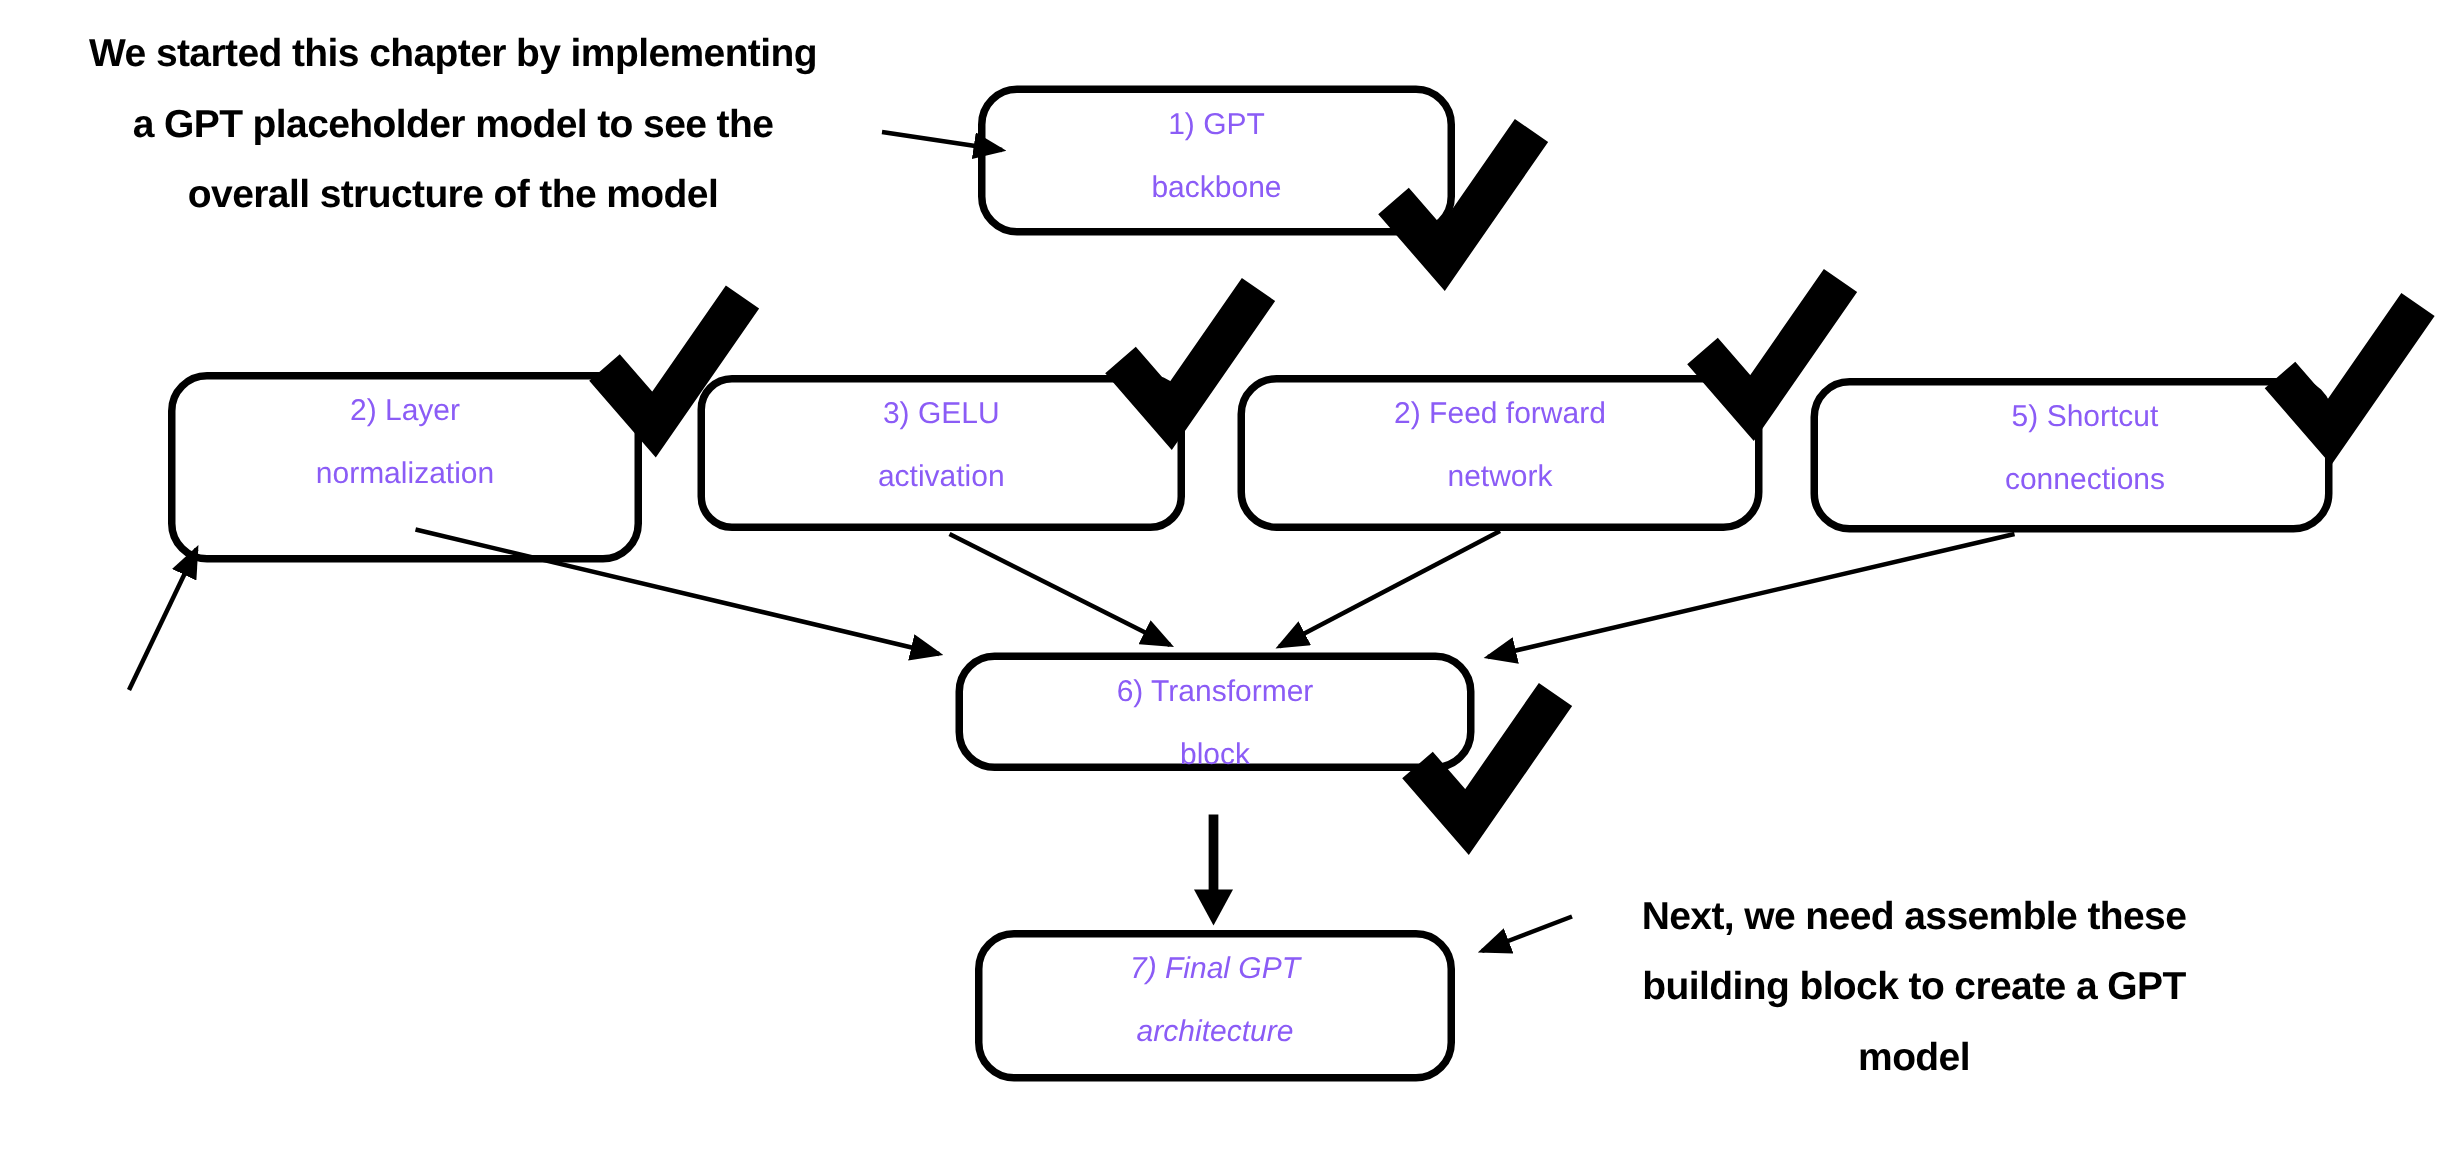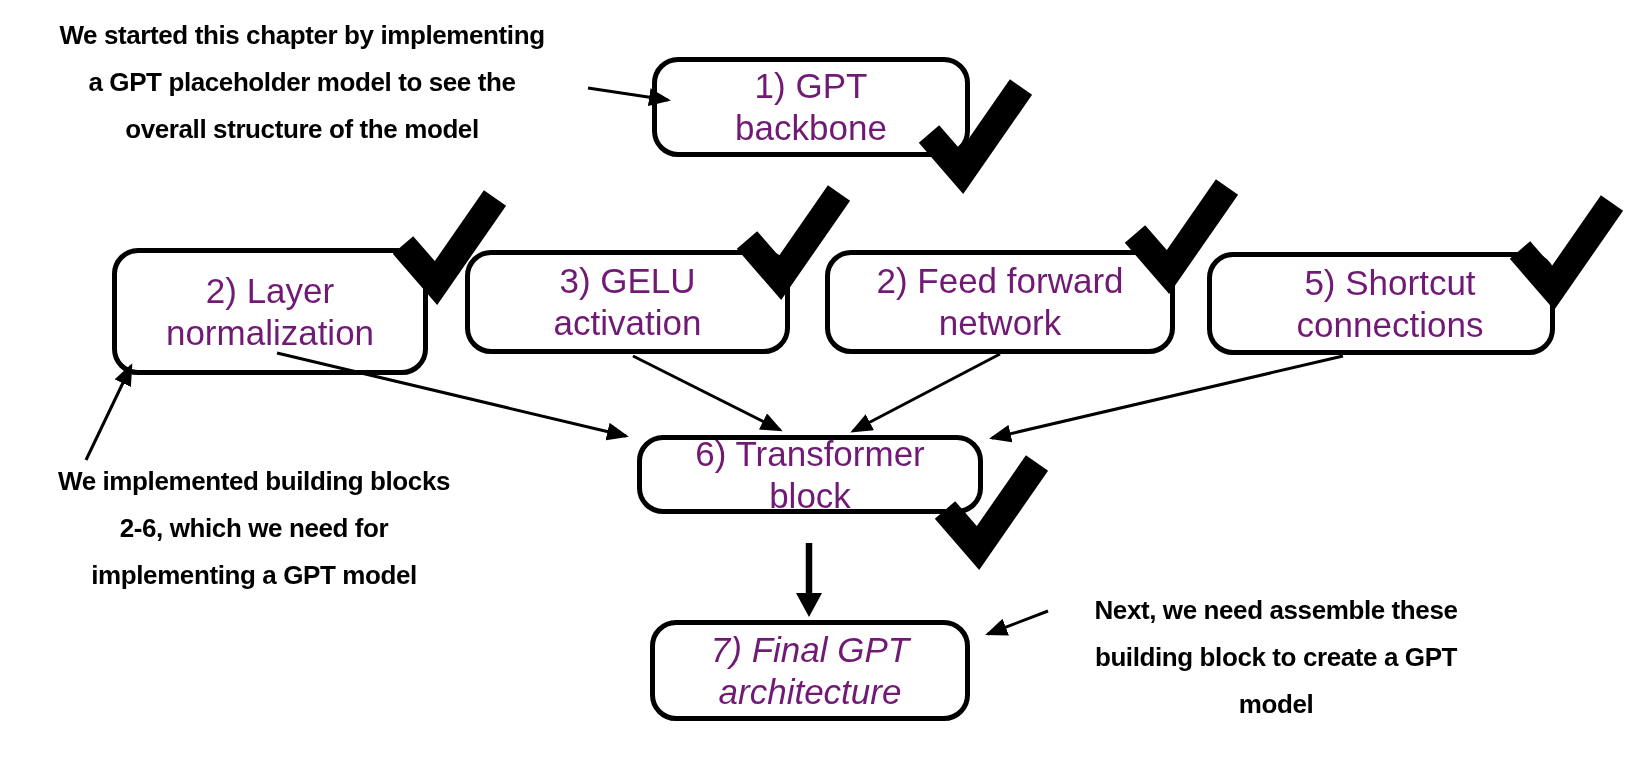--- a/index.html
+++ b/index.html
@@ -11,26 +11,26 @@
     overflow: hidden;
     font-family: "Liberation Sans", sans-serif;
   }
   .box {
     position: absolute;
     box-sizing: border-box;
     border: 5px solid #000000;
     border-radius: 26px;
     background: #ffffff;
     display: flex;
-    align-items: center;
+    align-items: flex-start;
     justify-content: center;
     text-align: center;
-    font-size: 35px;
+    font-size: 20px;
     line-height: 42px;
-    color: #701a75;
+    color: #8b5cf6;
     z-index: 2;
   }
   .box-label { white-space: pre-line; }
   .note {
     position: absolute;
     font-weight: bold;
     font-size: 26px;
     line-height: 47px;
     letter-spacing: -0.4px;
     text-align: center;
@@ -45,40 +45,37 @@
     z-index: 3;
     pointer-events: none;
   }
   #overlay .line { stroke: #000000; stroke-width: 3; fill: none; }
   #overlay .thick-line { stroke: #000000; stroke-width: 6.5; fill: none; }
   #overlay .check { stroke: #000000; stroke-width: 27; fill: none; stroke-linecap: butt; stroke-linejoin: miter; }
   #overlay .solid { fill: #000000; }
   
   .box-1 { left: 652px; top: 57px;  width: 318px; height: 100px; }
   .box-2 { left: 112px; top: 248px; width: 316px; height: 127px; }
-  .box-3 { left: 465px; top: 250px; width: 325px; height: 104px; }
+  .box-3 { left: 465px; top: 250px; width: 325px; height: 104px; border-radius: 23px; }
   .box-4 { left: 825px; top: 250px; width: 350px; height: 104px; }
   .box-5 { left: 1207px; top: 252px; width: 348px; height: 103px; padding-left: 18px; }
   .box-6 { left: 637px; top: 435px; width: 346px; height: 79px; }
   .box-7 { left: 650px; top: 620px; width: 320px; height: 101px; font-style: italic; }
   .note-top-left     { left: 12px;   top: 12px;  width: 580px; }
   .note-bottom-left  { left: 19px;   top: 458px; width: 470px; }
   .note-bottom-right { left: 1061px; top: 587px; width: 430px; }
 </style>
 </head>
 <body>
 
 <div class="canvas">
 
   <div class="note note-top-left">We started this chapter by implementing
 a GPT placeholder model to see the
 overall structure of the model</div>
-  <div class="note note-bottom-left">We implemented building blocks
-2-6, which we need for
-implementing a GPT model</div>
   <div class="note note-bottom-right">Next, we need assemble these
 building block to create a GPT
 model</div>
 
   <div class="box box-1">
     <span class="box-label">1) GPT
 backbone</span>
   </div>
   <div class="box box-2">
     <span class="box-label">2) Layer

